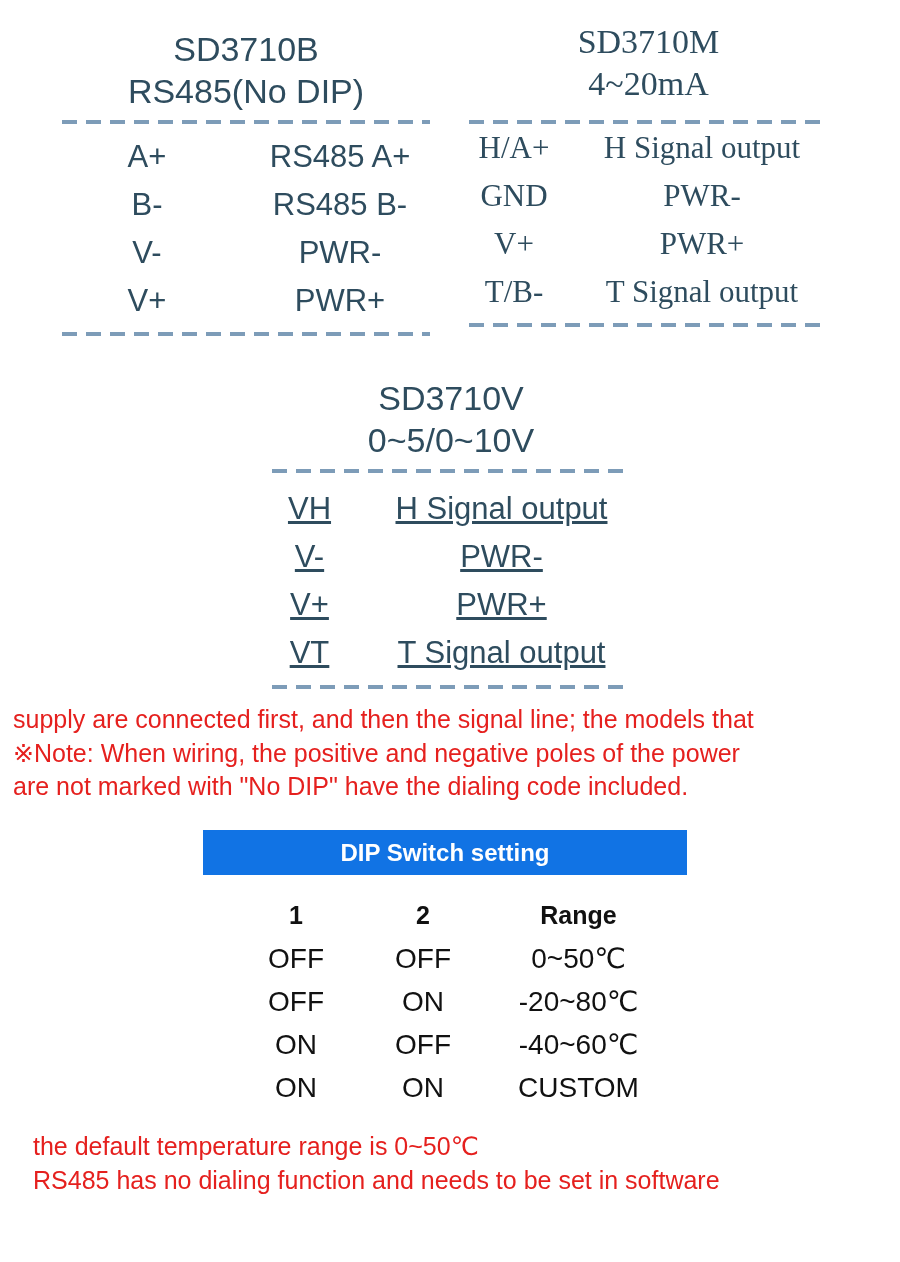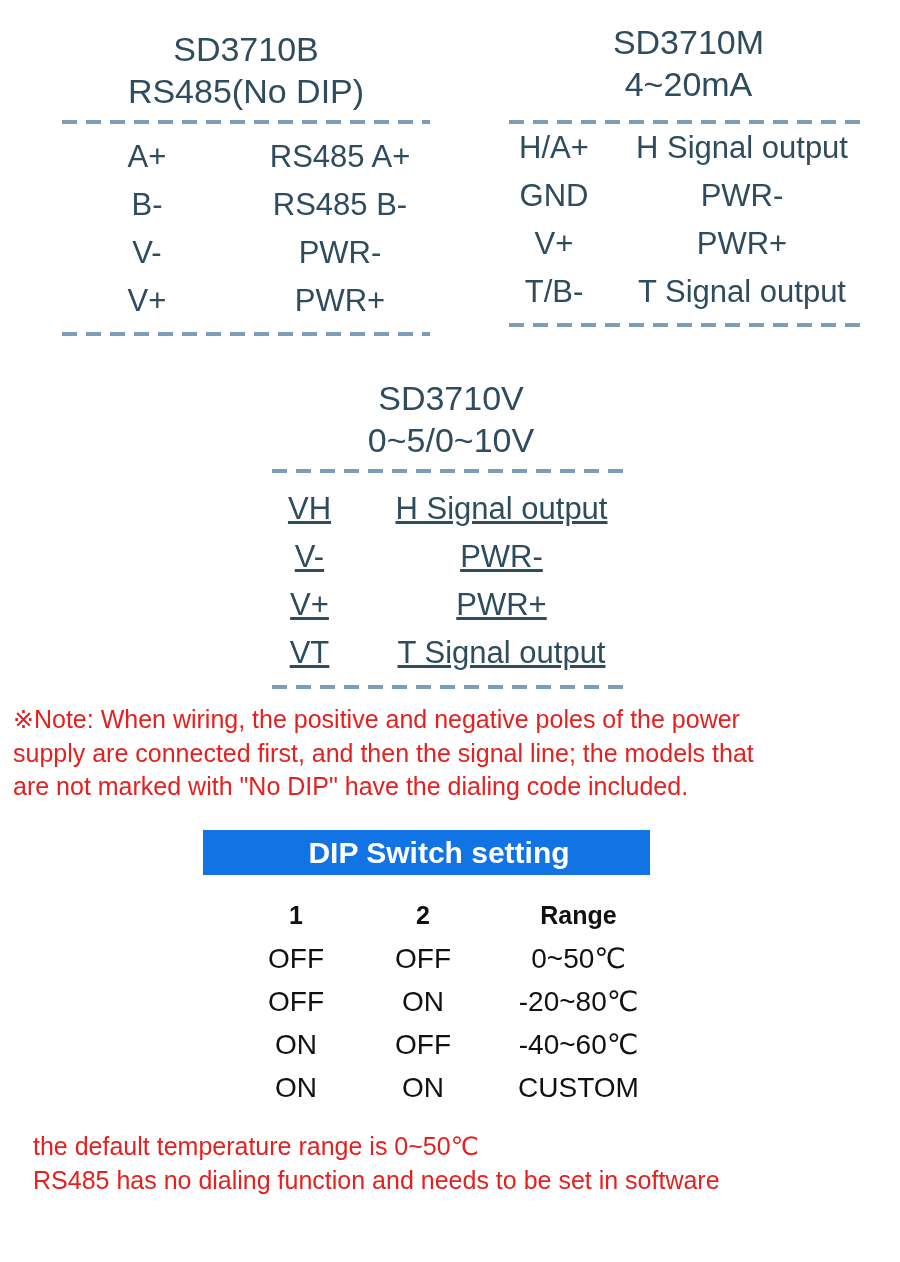--- a/index.html
+++ b/index.html
@@ -23,21 +23,21 @@
   .pin  { text-align: center; white-space: nowrap; }
   .desc { text-align: center;  white-space: nowrap; }
 
   .pt-b { left: 62px;  top: 28px;  width: 368px; }
   .pt-b .pt-row { grid-template-columns: 170px 1fr; }
   .pt-b .desc { padding-left: 18px; }
   .pt-b .dash-top { margin-top: 8px; }
   .pt-b .pt-rows { margin-top: 9px; }
   .pt-b .dash-bottom { margin-top: 7px; }
 
-  .pt-m { left: 509px; top: 21px;  width: 359px; }
+  .pt-m { left: 469px; top: 21px;  width: 359px; font-family: Liberation Serif, serif; }
   .pt-m .pt-row { grid-template-columns: 90px 1fr; }
   .pt-m .desc { padding-left: 17px; }
   .pt-m .dash-top { margin-top: 15px; }
   .pt-m .pt-rows { margin-top: 0; }
   .pt-m .dash-bottom { margin-top: 7px; }
 
   .pt-v { left: 272px; top: 377px; width: 358px; }
   .pt-v .pt-row { grid-template-columns: 75px 1fr; }
   .pt-v .desc { padding-left: 26px; }
   .pt-v .dash-top { margin-top: 8px; }
@@ -52,26 +52,26 @@
     line-height: 33.5px;
     white-space: nowrap;
   }
   .note-wiring { left: 13px; top: 703px; width: 885px; }
   .note-range  { left: 33px; top: 1130px; width: 860px; }
 
   
   .dip-header {
     position: absolute;
     left: 203px; top: 830px;
-    width: 422px; height: 45px;
+    width: 484px; height: 45px;
     background: #1173e4;
     color: #ffffff;
     font-weight: bold;
-    font-size: 30px;
-    display: flex; align-items: center; justify-content: center; padding-left: 25px;
+    font-size: 24px;
+    display: flex; align-items: center; justify-content: center;
   }
   .dip-table {
     position: absolute;
     left: 203px; top: 893px;
     width: 497px;
     color: #111111;
   }
   .dip-row {
     display: grid;
     grid-template-columns: 186px 68px 243px;
@@ -157,22 +157,22 @@
       </div>
       <div class="pt-row">
         <span class="pin">VT</span>
         <span class="desc">T Signal output</span>
       </div>
     </div>
     <div class="dash dash-bottom"></div>
   </section>
 
   <div class="note note-wiring">
+    <div>supply are connected first, and then the signal line; the models that</div>
     <div>※Note: When wiring, the positive and negative poles of the power</div>
-    <div>supply are connected first, and then the signal line; the models that</div>
     <div>are not marked with "No DIP" have the dialing code included.</div>
   </div>
 
   <div class="dip-header">
     <span>DIP Switch setting</span>
   </div>
 
   <div class="dip-table">
     <div class="dip-row head">
       <span>1</span>

